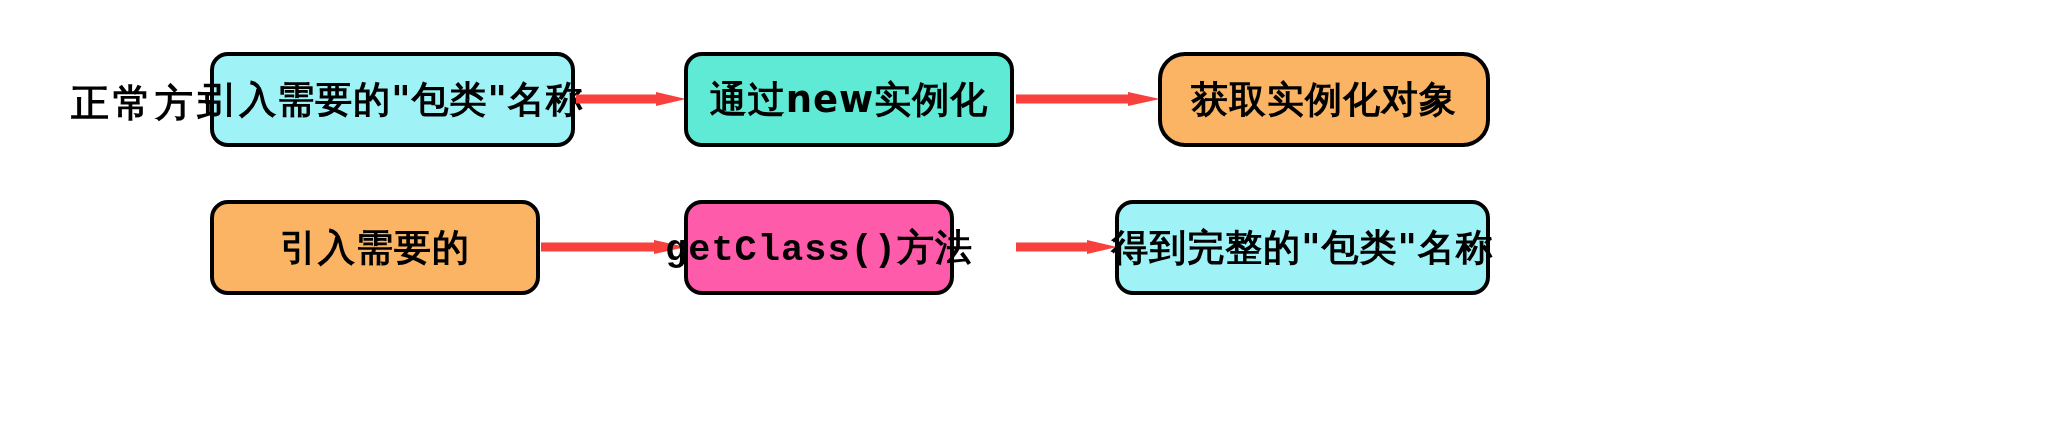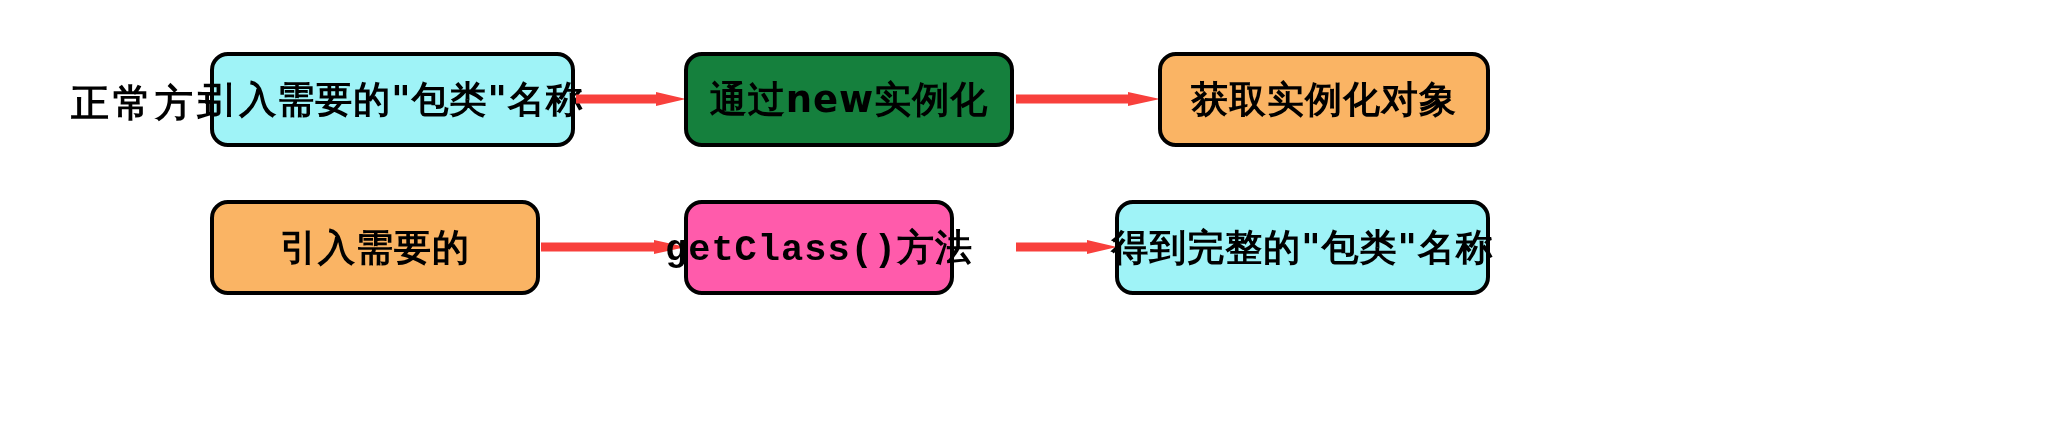--- a/index.html
+++ b/index.html
@@ -49,21 +49,21 @@
     color: #000000;
     letter-spacing: 1px;
     white-space: nowrap;
     text-align: center;
     font-family: "DejaVu Sans", "Liberation Sans", sans-serif;
   }
 
   
   #node-import      { left: 210px;  top: 52px;  width: 365px; }
   #node-new         { left: 684px;  top: 52px;  width: 330px; }
-  #node-getobj      { left: 1158px; top: 52px;  width: 332px; }
+  #node-getobj      { left: 1158px; top: 52px;  width: 332px; border-radius: 27px; }
 
   
   #node-instance    { left: 210px;  top: 200px; width: 330px; }
   #node-getclass    { left: 684px;  top: 200px; width: 270px; font-family: Liberation Mono, monospace; }
   #node-fullname    { left: 1115px; top: 200px; width: 375px; }
 
   .arrow {
     position: absolute;
     height: 14px;
     display: block;
@@ -84,21 +84,21 @@
 
   <div class="node" id="node-import" style="background:#9ff3f7">引入需要的"包类"名称</div>
 
   <span class="arrow" id="arrow-1">
     <svg viewBox="0 0 110 14" preserveAspectRatio="none">
       <line x1="0" y1="7" x2="88" y2="7" stroke="#f8403c" stroke-width="9"></line>
       <polygon points="80,0 110,7 80,14" fill="#f8403c"></polygon>
     </svg>
   </span>
 
-  <div class="node" id="node-new" style="background:#15803d">通过new实例化</div>
+  <div class="node" id="node-new" style="background:#5eead4">通过new实例化</div>
 
   <span class="arrow" id="arrow-2">
     <svg viewBox="0 0 144 14" preserveAspectRatio="none">
       <line x1="0" y1="7" x2="120" y2="7" stroke="#f8403c" stroke-width="9"></line>
       <polygon points="112,0 144,7 112,14" fill="#f8403c"></polygon>
     </svg>
   </span>
 
   <div class="node" id="node-getobj" style="background:#fab464">获取实例化对象</div>
 

